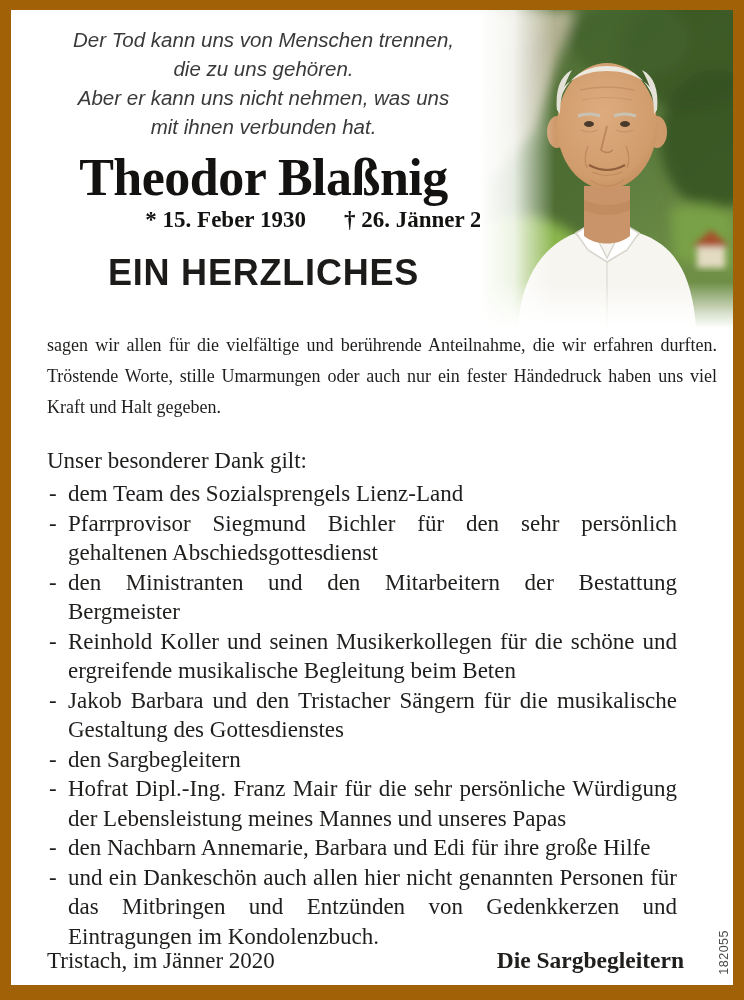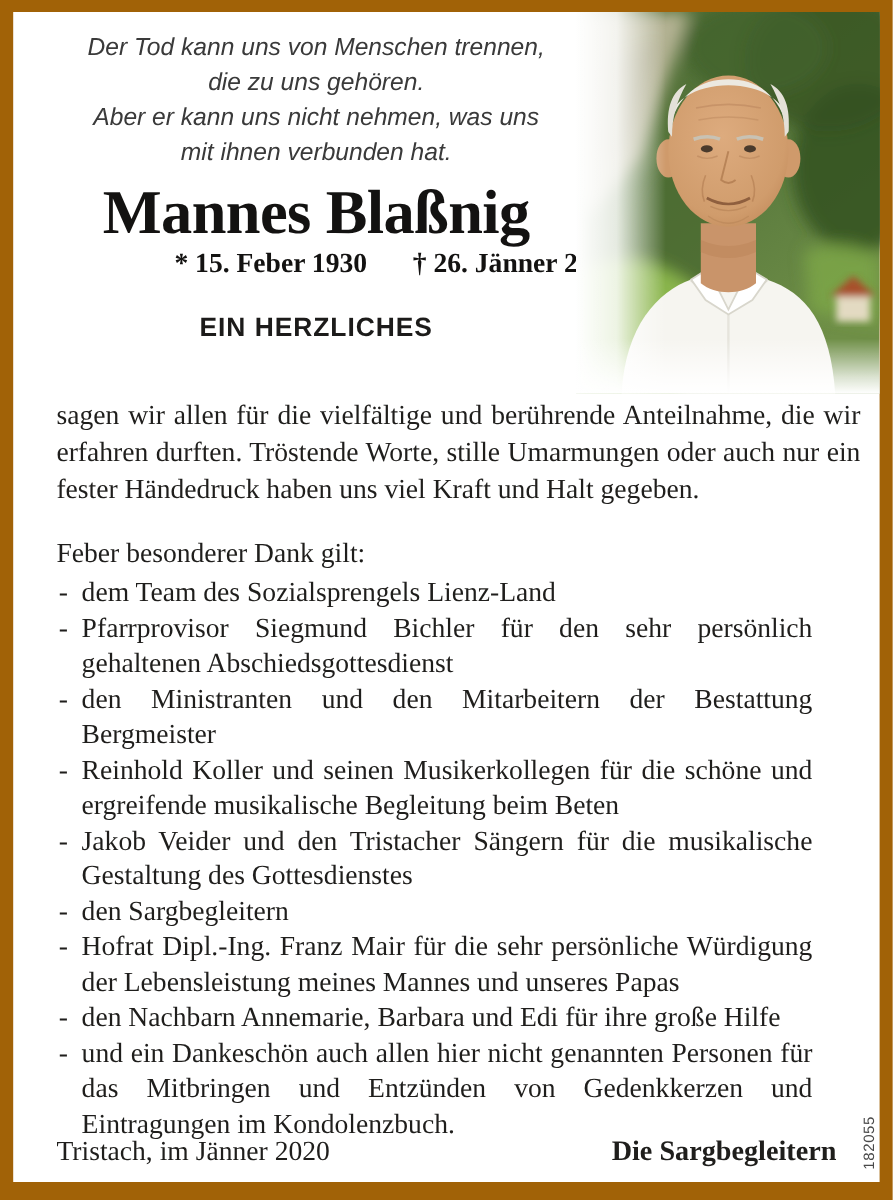--- a/index.html
+++ b/index.html
@@ -45,35 +45,35 @@
     font-weight: bold;
     font-size: 23px;
     color: #131211;
   }
   .dates .death { margin-left: 38px; }
   .thanks-heading {
     margin-top: 24px;
     text-align: center;
     font-family: "Liberation Sans", sans-serif;
     font-weight: bold;
-    font-size: 22px;
+    font-size: 36px;
     line-height: 32px;
     letter-spacing: 0.8px;
     color: #1c1b1a;
   }
   .photo-wrap {
     position: absolute;
     top: 0; right: 0;
     width: 253px; height: 318px;
   }
   .photo-wrap svg { display: block; }
   
   .intro-paragraph {
     margin: 4px 16px 0 36px;
-    font-size: 23px;
+    font-size: 18px;
     line-height: 31px;
     text-align: justify;
   }
   .dank-intro {
     margin: 23px 36px 0 36px;
     font-size: 23px;
     line-height: 29px;
   }
   ul.thanks-list {
     margin: 4px 56px 0 36px;
@@ -88,21 +88,21 @@
     text-align: justify;
   }
   ul.thanks-list li::before {
     content: "-";
     position: absolute;
     left: 2px;
     top: 0;
   }
   .footer-row {
     position: absolute;
-    left: 36px; right: 36px; bottom: 11px;
+    left: 36px; right: 49px; bottom: 11px;
     display: flex;
     justify-content: space-between;
     align-items: baseline;
     font-size: 23px;
   }
   .signature { font-weight: bold; font-size: 23.5px; }
   .ref-number {
     position: absolute;
     right: 2px;
     bottom: 10px;
@@ -121,21 +121,21 @@
   <div class="sheet">
 
     <div class="top-section">
       <div class="left-col">
         <div class="quote">
           <div>Der Tod kann uns von Menschen trennen,</div>
           <div>die zu uns gehören.</div>
           <div>Aber er kann uns nicht nehmen, was uns</div>
           <div>mit ihnen verbunden hat.</div>
         </div>
-        <div class="deceased-name">Mannes Blaßnig</div>
+        <div class="deceased-name">Theodor Blaßnig</div>
         <div class="dates">
           <span class="birth">* 15. Feber 1930</span><span class="death">† 26. Jänner 2020</span>
         </div>
         <div class="thanks-heading">
           <div>EIN HERZLICHES</div>
         </div>
       </div>
 
       <div class="photo-wrap">
         <svg width="253" height="318" viewBox="0 0 253 318" xmlns="http://www.w3.org/2000/svg">
@@ -227,28 +227,28 @@
           </g>
 
           <rect x="0" y="0" width="75" height="318" fill="url(#fadeL)"></rect>
           <rect x="0" y="272" width="253" height="46" fill="url(#fadeB)"></rect>
         </svg>
       </div>
     </div>
 
     <p class="intro-paragraph">sagen wir allen für die vielfältige und berührende Anteilnahme, die wir erfahren durften. Tröstende Worte, stille Umarmungen oder auch nur ein fester Händedruck haben uns viel Kraft und Halt gegeben.</p>
 
-    <div class="dank-intro">Feber besonderer Dank gilt:</div>
+    <div class="dank-intro">Unser besonderer Dank gilt:</div>
 
     <ul class="thanks-list">
       <li>dem Team des Sozialsprengels Lienz-Land</li>
       <li>Pfarrprovisor Siegmund Bichler für den sehr persönlich gehaltenen Abschiedsgottesdienst</li>
       <li>den Ministranten und den Mitarbeitern der Bestattung Bergmeister</li>
       <li>Reinhold Koller und seinen Musikerkollegen für die schöne und ergreifende musikalische Begleitung beim Beten</li>
-      <li>Jakob Veider und den Tristacher Sängern für die musikalische Gestaltung des Gottesdienstes</li>
+      <li>Jakob Barbara und den Tristacher Sängern für die musikalische Gestaltung des Gottesdienstes</li>
       <li>den Sargbegleitern</li>
       <li>Hofrat Dipl.-Ing. Franz Mair für die sehr persönliche Würdigung der Lebensleistung meines Mannes und unseres Papas</li>
       <li>den Nachbarn Annemarie, Barbara und Edi für ihre große Hilfe</li>
       <li>und ein Dankeschön auch allen hier nicht genannten Personen für das Mitbringen und Entzünden von Gedenkkerzen und Eintragungen im Kondolenzbuch.</li>
     </ul>
 
     <div class="footer-row">
       <span class="place-date">Tristach, im Jänner 2020</span>
       <span class="signature">Die Sargbegleitern</span>
     </div>

